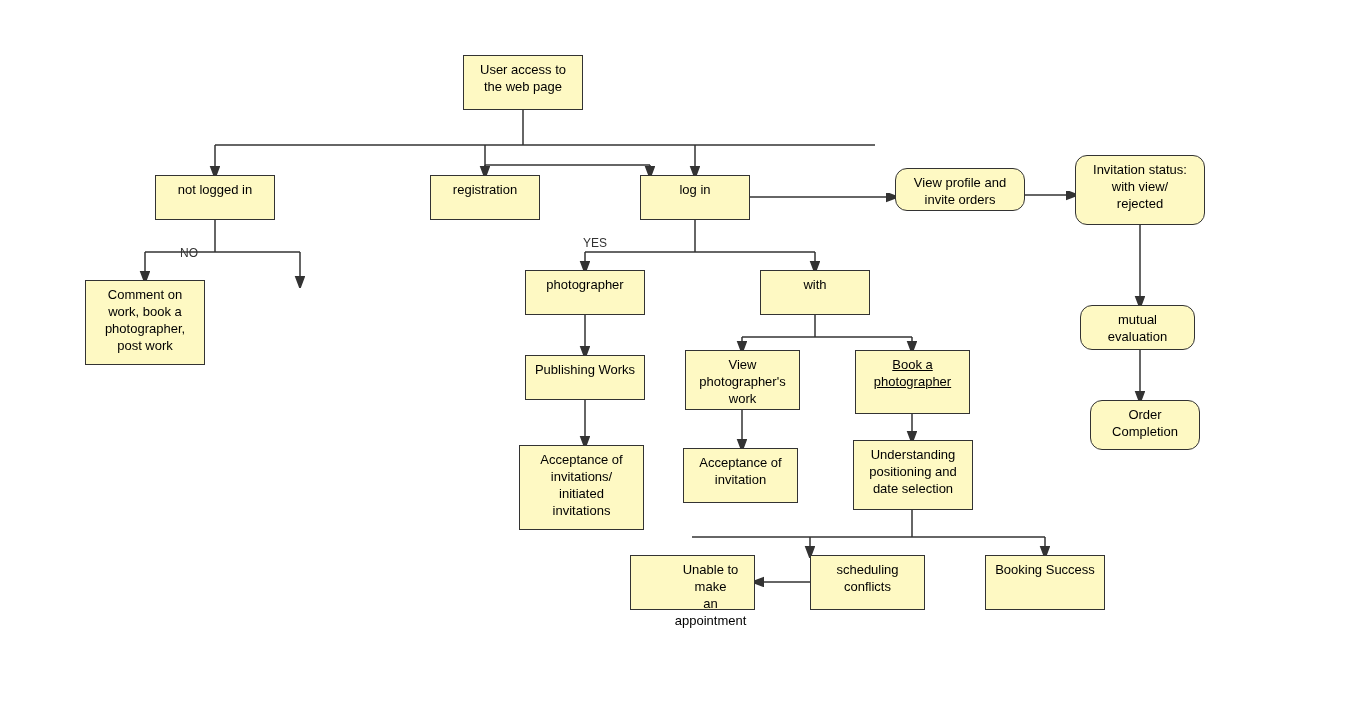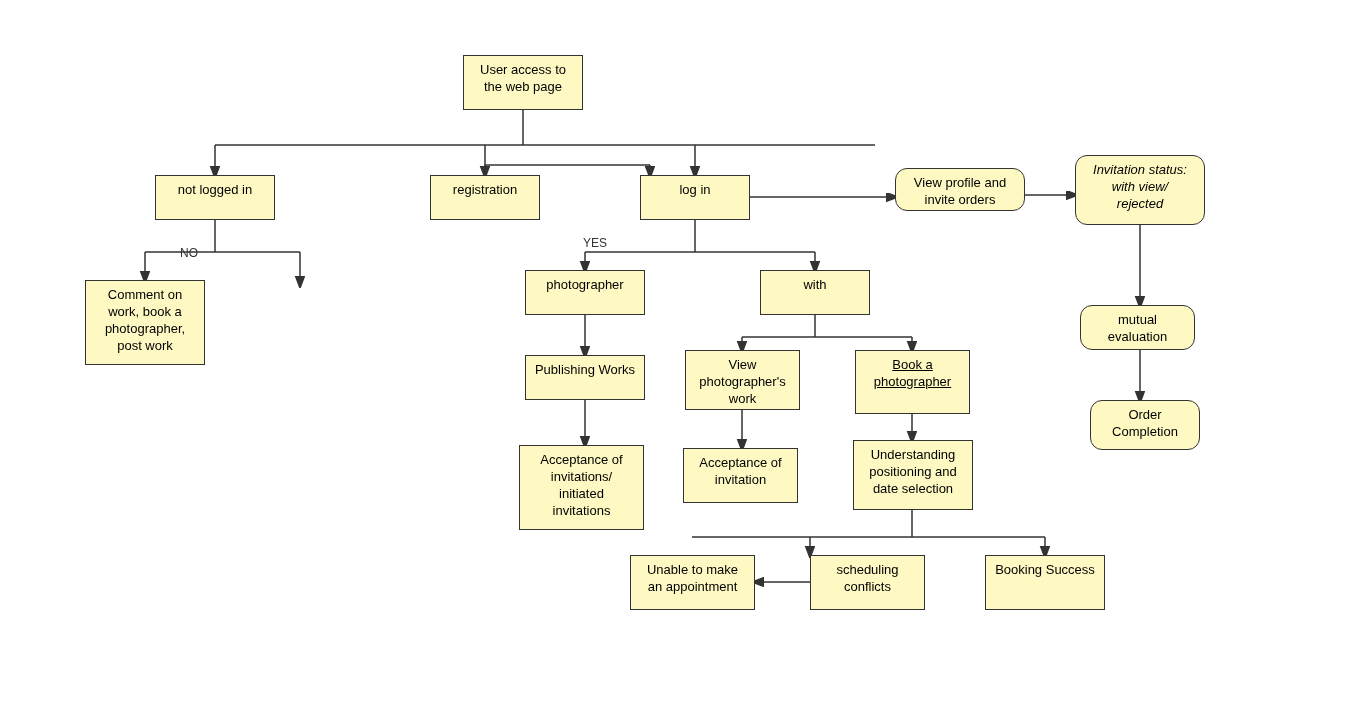--- a/index.html
+++ b/index.html
@@ -142,21 +142,21 @@
   <div class="node" style="left:640px;top:175px;width:110px;height:45px;">
     <span>log in</span>
   </div>
 
   <div class="node rounded" style="left:895px;top:168px;width:130px;height:43px;">
     <span style="white-space:pre-line;">View profile and
 invite orders</span>
   </div>
 
   <div class="node rounded" style="left:1075px;top:155px;width:130px;height:70px;">
-    <span style="white-space:pre-line;font-style:italic;">Invitation status:
+    <span style="white-space:pre-line;">Invitation status:
 with view/
 rejected</span>
   </div>
 
   <div class="node" style="left:85px;top:280px;width:120px;height:85px;">
     <span style="white-space:pre-line;">Comment on
 work, book a
 photographer,
 post work</span>
   </div>
@@ -207,21 +207,21 @@
     <span style="white-space:pre-line;">mutual
 evaluation</span>
   </div>
 
   <div class="node rounded" style="left:1090px;top:400px;width:110px;height:50px;">
     <span style="white-space:pre-line;">Order
 Completion</span>
   </div>
 
   <div class="node" style="left:630px;top:555px;width:125px;height:55px;">
-    <span style="white-space:pre-line;">Unable to make
+    <span style="white-space:pre-line;margin-left:36px;">Unable to make
 an appointment</span>
   </div>
 
   <div class="node" style="left:810px;top:555px;width:115px;height:55px;">
     <span style="white-space:pre-line;">scheduling
 conflicts</span>
   </div>
 
   <div class="node" style="left:985px;top:555px;width:120px;height:55px;">
     <span>Booking Success</span>

